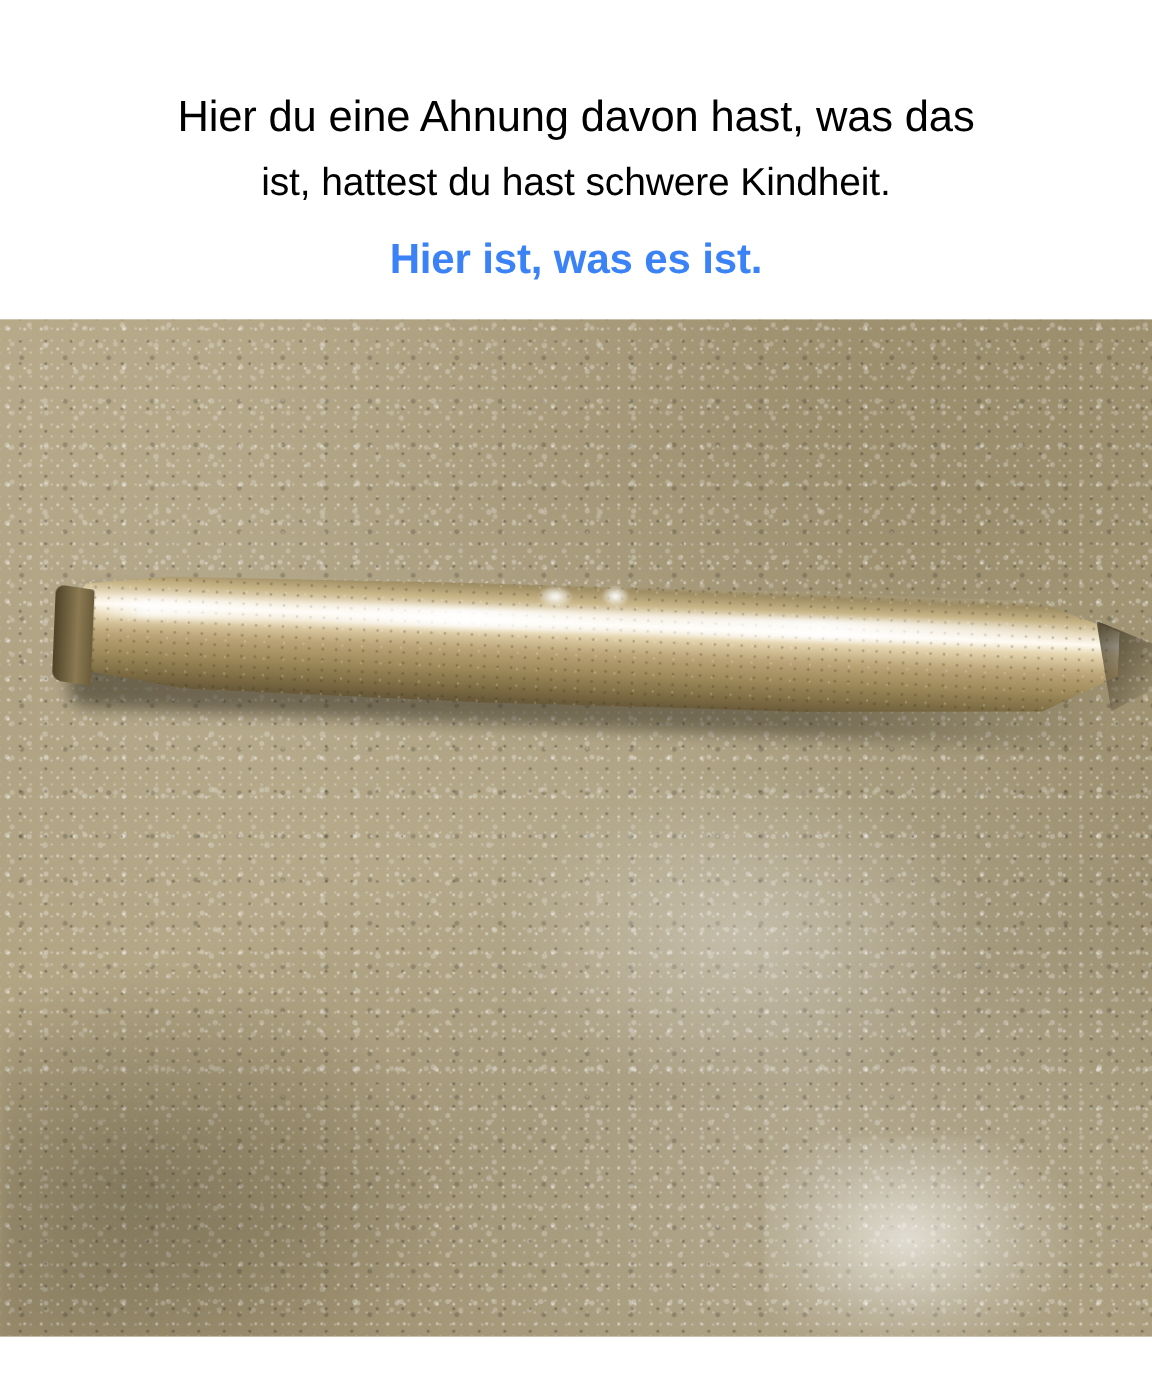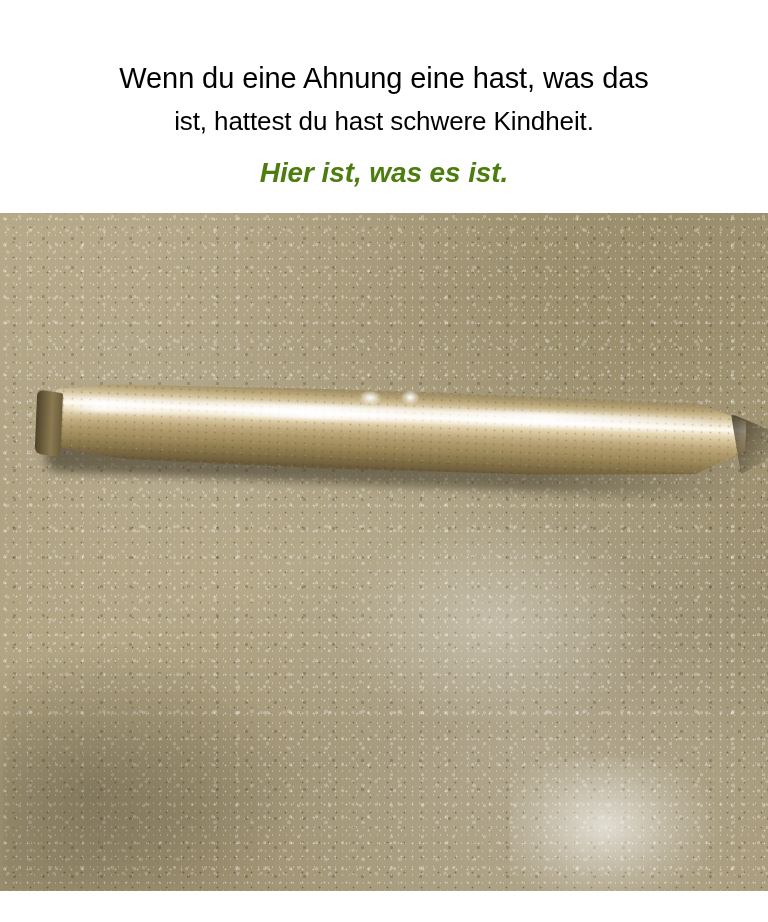--- a/index.html
+++ b/index.html
@@ -36,25 +36,24 @@
     letter-spacing: -0.1px;
     font-weight: 400;
   }
   .caption-line.l1 {
     font-size: 29px;
   }
   .caption-line.l2 {
     font-size: 26px;
   }
   .caption-line.highlight {
-    color: #4d7c0f;
+    color: #3b82f6;
     font-size: 28px;
     font-weight: 700;
     margin-top: 10px;
-    font-style: italic;
   }
   .photo {
     position: relative;
     width: 768px;
     height: 678px;
     overflow: hidden;
     background: #a99b7c;
   }
   
   .ground {
@@ -197,21 +196,21 @@
     transform: skewY(6deg);
     filter: blur(0.4px);
   }
 </style>
 </head>
 <body>
 
 <div class="card">
 
   <div class="caption-block">
-    <span class="caption-line l1">Wenn du eine Ahnung eine hast, was das</span>
+    <span class="caption-line l1">Hier du eine Ahnung davon hast, was das</span>
     <span class="caption-line l2">ist, hattest du hast schwere Kindheit.</span>
     <span class="caption-line highlight">Hier ist, was es ist.</span>
   </div>
 
   <div class="photo">
     <div class="ground"></div>
     <div class="speckle"></div>
     <div class="dark-patch"></div>
     <div class="bright-patch-b"></div>
     <div class="bright-patch-a"></div>

